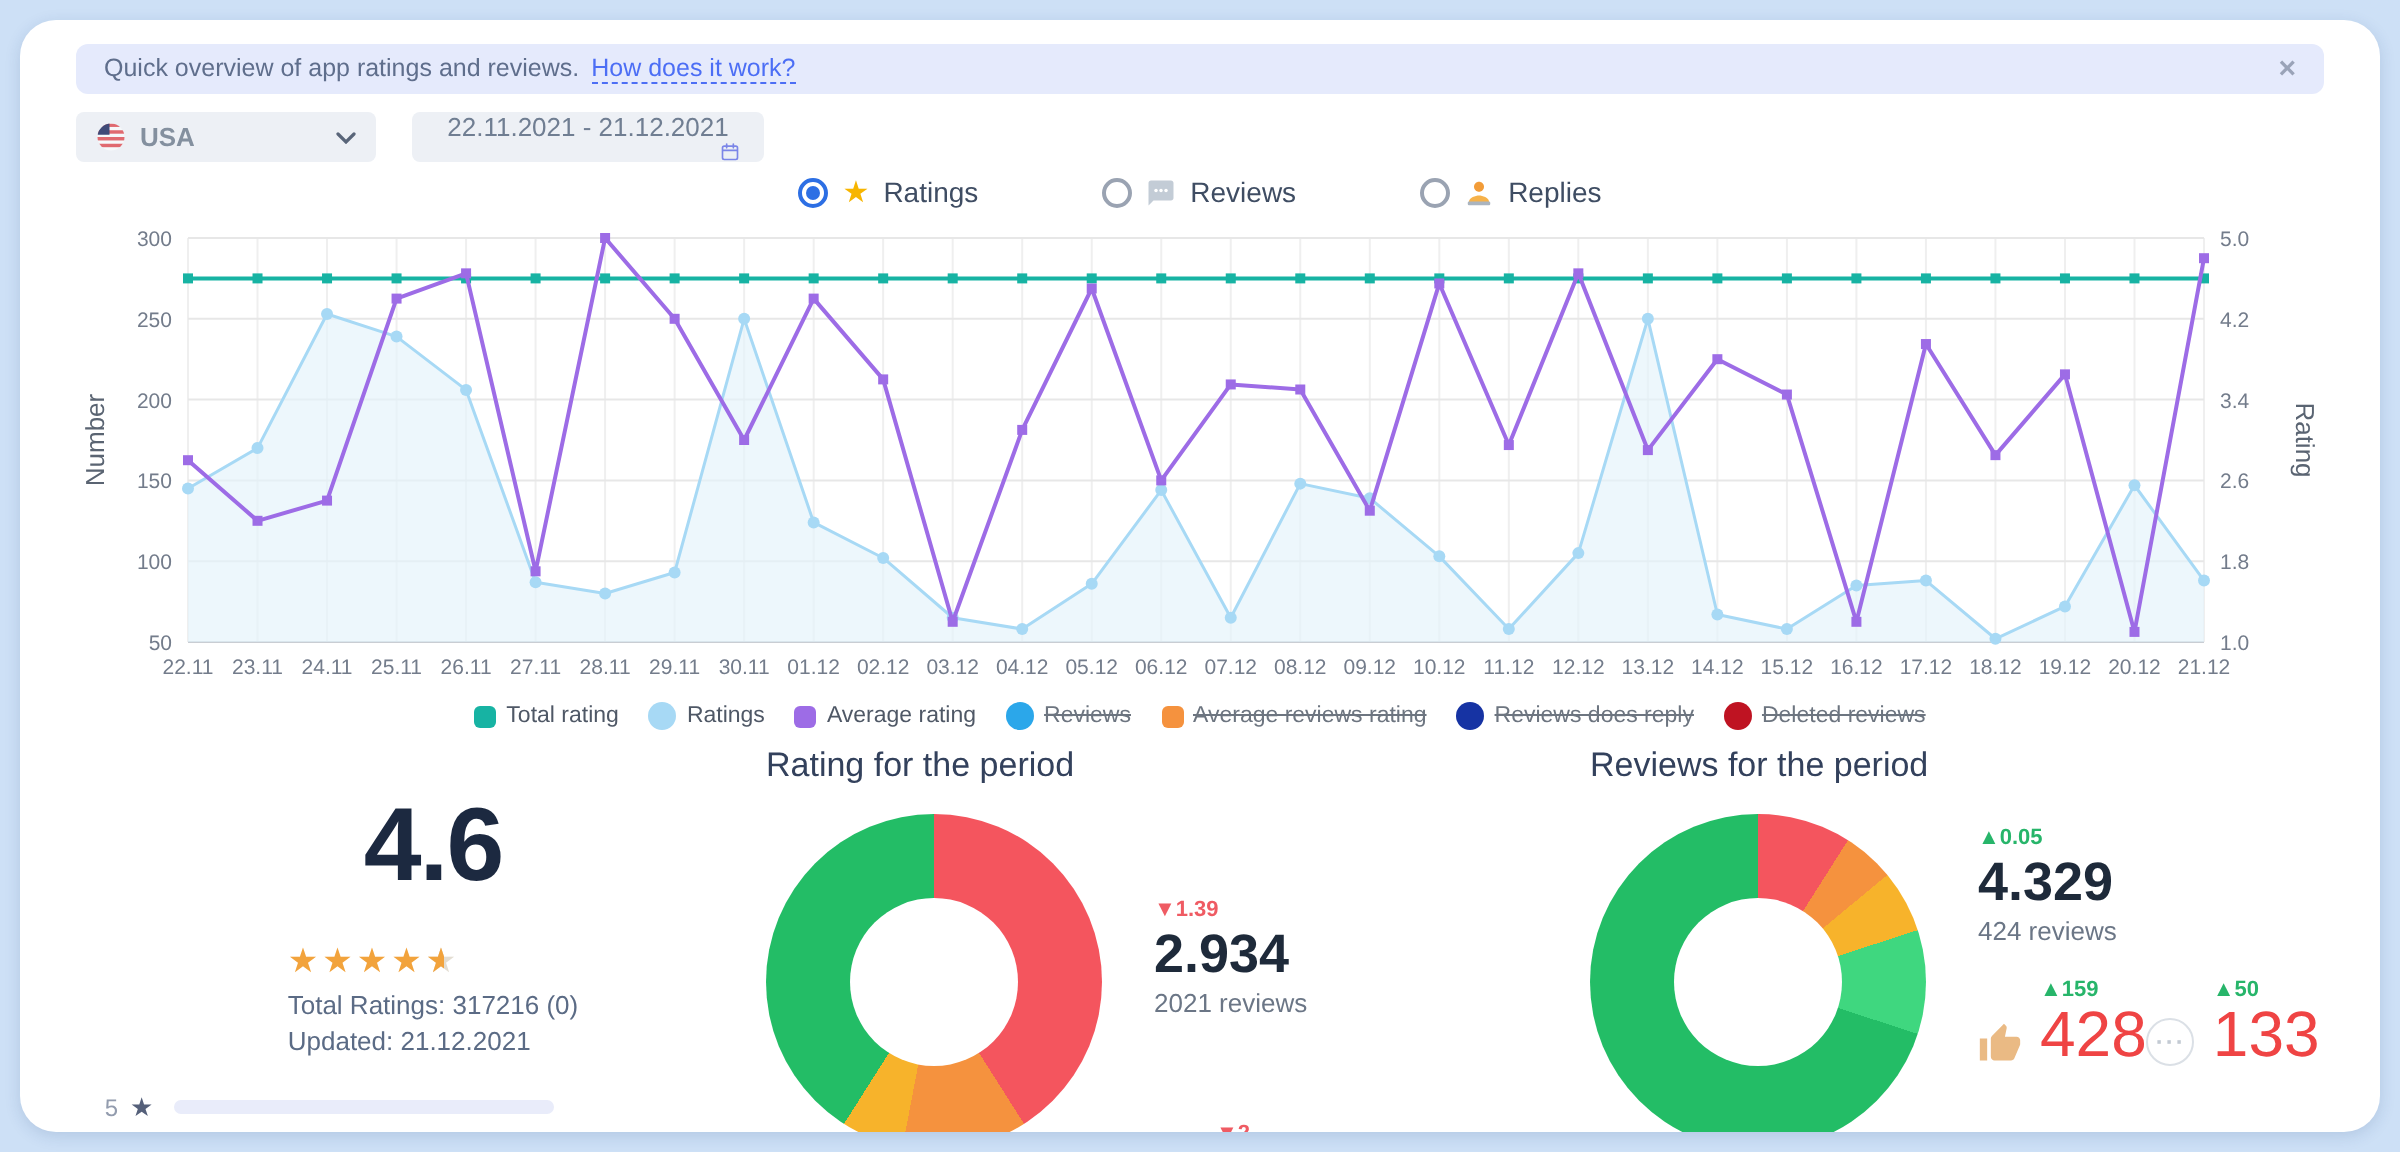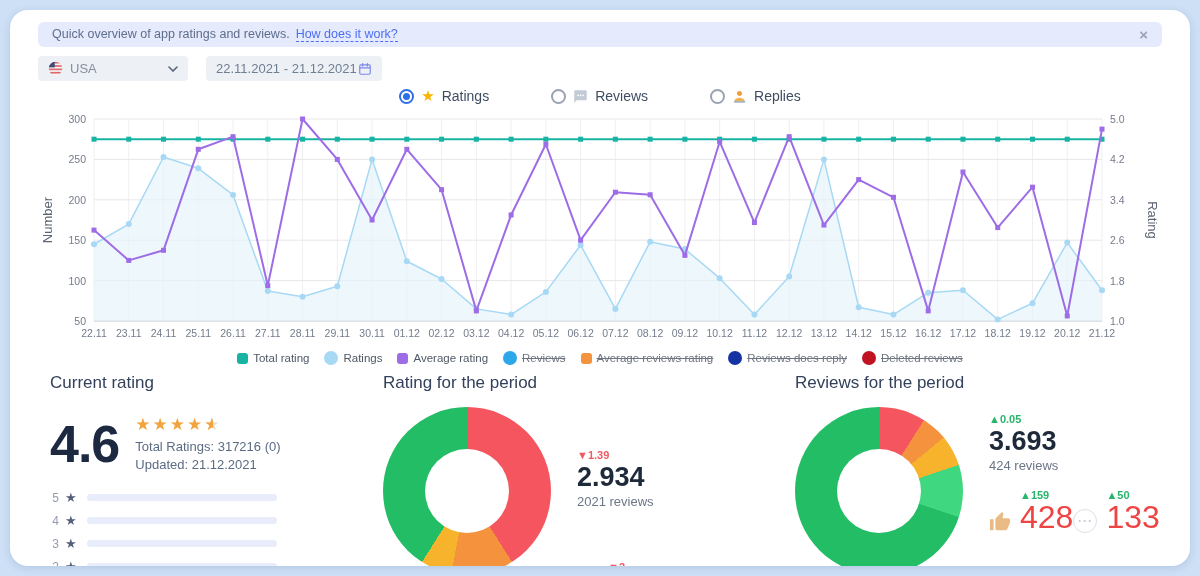--- a/index.html
+++ b/index.html
@@ -29,23 +29,23 @@
   .banner a { color: #4c6ef5; text-decoration: none; border-bottom: 1px dashed #4c6ef5; margin-left: 6px; cursor: pointer;}
   .banner .close { margin-left: auto; color: #9aa3b8; font-size: 15px; font-weight: bold; cursor: pointer; line-height: 1;}
   
   .controls { display: flex; gap: 18px; margin: 9px 0 6px 0; }
   .ctrl {
     background: #edf0f5; border-radius: 4px; height: 25px;
     display: flex; align-items: center; padding: 0 10px;
     font-size: 13px; color: #84909f; cursor: pointer;
   }
   .ctrl.country { width: 150px; }
-  .ctrl.country .lbl { margin-left: 7px; }
+  .ctrl.country .lbl { margin-left: 7px; font-weight: bold; }
   .ctrl.country .chev { margin-left: auto; }
-  .ctrl.date { width: 176px; color: #707e92; }
+  .ctrl.date { width: 176px; color: #707e92; flex-direction: column; }
   .ctrl.date .cal { margin-left: auto; }
   
   .radios { display: flex; justify-content: center; gap: 62px; margin: 2px 0 4px 0; }
   .radio-opt { display: flex; align-items: center; gap: 7px; font-size: 14px; color: #3f4d63; cursor: pointer; }
   .rdot { width: 15px; height: 15px; border-radius: 50%; border: 2px solid #9aa3b2; position: relative; flex: none;}
   .rdot.checked { border-color: #2d6fe4; }
   .rdot.checked::after { content:""; position: absolute; inset: 2px; border-radius: 50%; background: #2d6fe4; }
   .ric { display: inline-flex; align-items: center; }
   
   svg.chart { display: block; }
@@ -54,21 +54,21 @@
   .legend { display: flex; justify-content: center; align-items: center; gap: 15px; margin: 2px 0 8px 0; font-size: 11.5px; color: #4f5866; }
   .legend .item { display: flex; align-items: center; gap: 5px; cursor: pointer; text-align: right; }
   .legend .sw { flex: none; }
   .legend .struck { text-decoration: line-through; color: #6d7580; }
   
   .panels { display: flex; }
   .panel h3 { font-size: 17px; font-weight: 500; color: #33415c; }
   .panel.p1 { width: 345px; flex: none; padding-left: 12px;}
   .panel.p2 { width: 412px; flex: none; }
   .panel.p3 { flex: 1; }
-  .rating-top { display: flex; align-items: center; gap: 16px; margin-top: 20px; }
+  .rating-top { display: flex; align-items: center; gap: 16px; margin-top: 20px; flex-direction: column; }
   .big-rating { font-size: 52px; font-weight: bold; color: #1c2940; letter-spacing: -1px; }
   .rating-meta { font-size: 13px; color: #5b6b85; line-height: 1.4; }
   .stars { font-size: 17px; letter-spacing: 2px; margin-bottom: 1px; }
   .star { color: #f2a33c; }
   .star.half { position: relative; color: #e3ddd2; display: inline-block; }
   .star.half::before { content: "★"; position: absolute; left: 0; top: 0; width: 52%; overflow: hidden; color: #f2a33c; }
   .bars { margin-top: 16px; display: flex; flex-direction: column; gap: 8px; }
   .bar-row { display: flex; align-items: center; gap: 6px; }
   .bar-row .n { width: 9px; text-align: right; font-size: 12px; color: #939cae; }
   .bar-row .st { font-size: 13px; color: #55607a; }
@@ -368,21 +368,20 @@
       </span>
       <span class="item">
         <span class="sw" style="width:14px;height:14px;background:#bf1322;border-radius:50%"></span>
         <span class="struck">Deleted reviews</span>
       </span>
     </div>
 
   <div class="panels">
 
     <div class="panel p1">
-      <h3>Current rating</h3>
       <div class="rating-top">
         <div class="big-rating">4.6</div>
         <div class="rating-meta">
           <div class="stars"><span class="star">★</span><span class="star">★</span><span class="star">★</span><span class="star">★</span><span class="star half">★</span></div>
           <div>Total Ratings: 317216 (0)</div>
           <div>Updated: 21.12.2021</div>
         </div>
       </div>
       <div class="bars">
           <div class="bar-row">
@@ -437,21 +436,21 @@
         </div>
       </div>
     </div>
 
     <div class="panel p3">
       <h3>Reviews for the period</h3>
       <div class="donut-row">
         <div class="donut" style="background: conic-gradient(rgb(244, 85, 94) 0%, rgb(244, 85, 94) 9%, rgb(245, 146, 62) 9%, rgb(245, 146, 62) 14%, rgb(247, 179, 43) 14%, rgb(247, 179, 43) 20%, rgb(63, 215, 127) 20%, rgb(63, 215, 127) 30%, rgb(35, 189, 102) 30%, rgb(35, 189, 102) 100%);"></div>
         <div class="stats">
           <span class="delta" data-tone="green">▲0.05</span>
-          <span class="big-num">3.693</span>
+          <span class="big-num">4.329</span>
           <span class="sub">424 reviews</span>
           <div class="stat-row">
             <div class="stat-item">
               <svg class="icn" width="22" height="22" viewBox="0 0 24 24">
                 <path fill="#eaba84" d="M1 21h4V9H1v12zM23 10c0-1.1-.9-2-2-2h-6.31l.95-4.57.03-.32c0-.41-.17-.79-.44-1.06L14.17 1 7.59 7.59C7.22 7.95 7 8.45 7 9v10c0 1.1.9 2 2 2h9c.83 0 1.54-.5 1.84-1.22l3.02-7.05c.09-.23.14-.47.14-.73v-2z"></path>
               </svg>
               <span class="vcol">
                 <span class="delta" data-tone="green">▲159</span>
                 <span class="val">428</span>
               </span>

